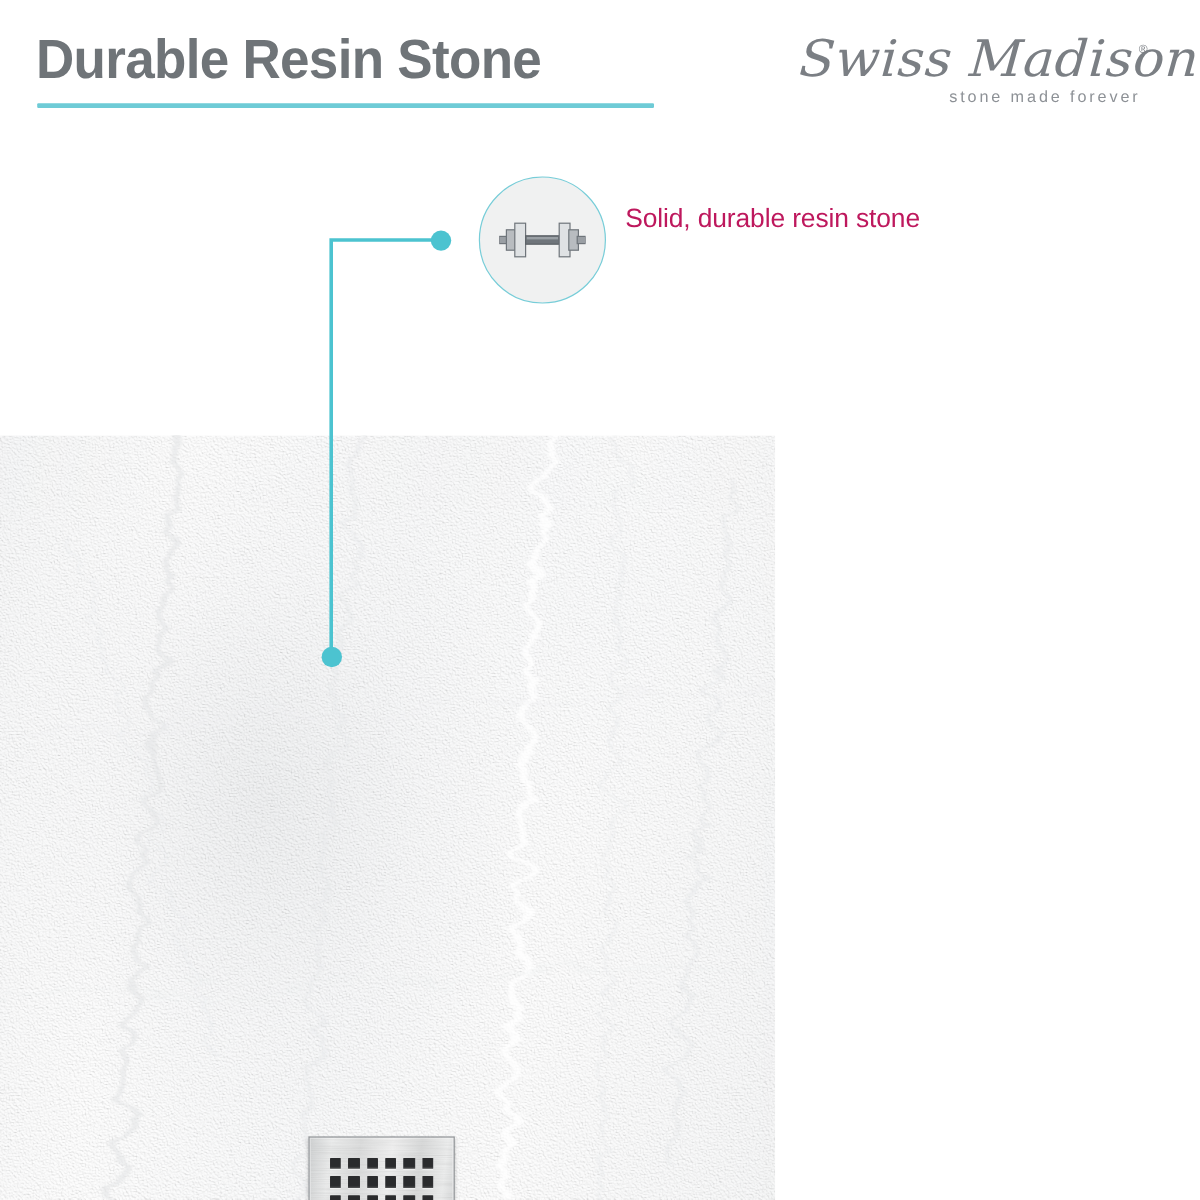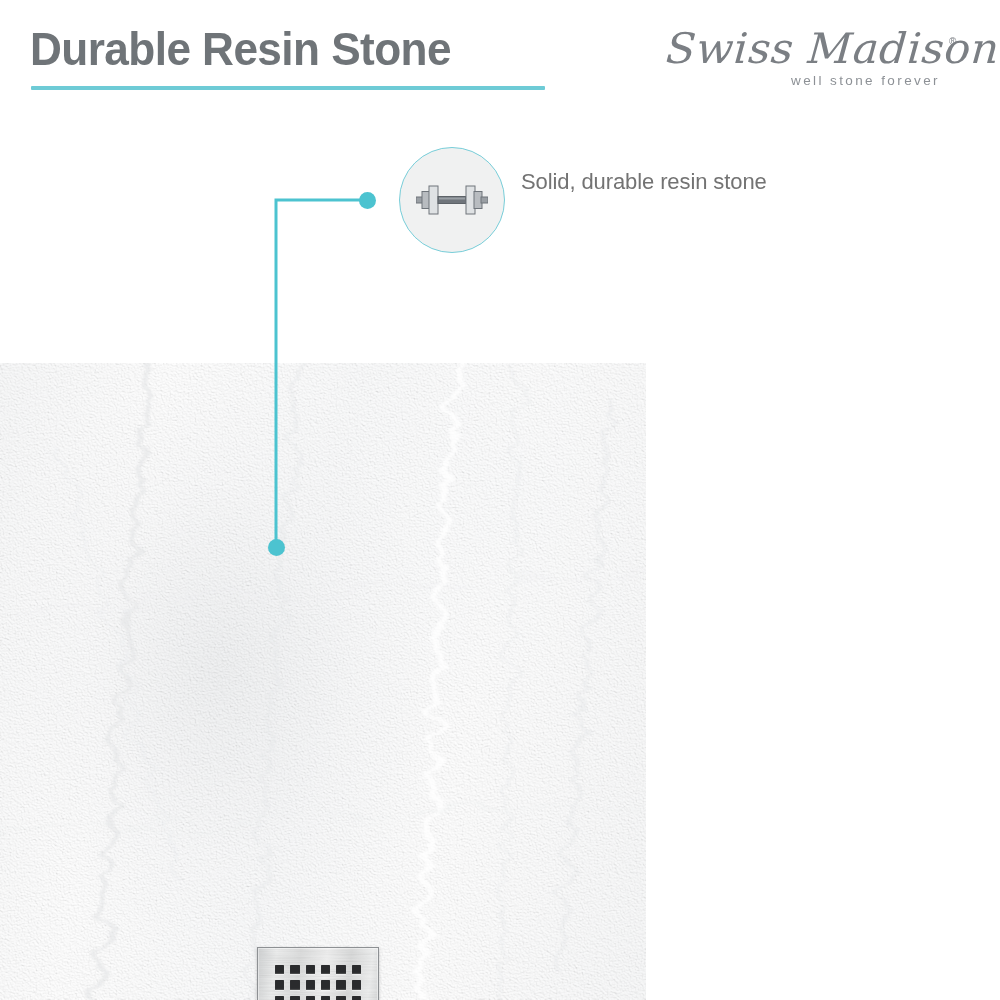--- a/index.html
+++ b/index.html
@@ -181,21 +181,21 @@
     transform: translate(-50%, -50%);
     width: 72px;
     height: 44px;
   }
   #callout-text {
     position: absolute;
     left: 521px;
     top: 167px;
     font-size: 22px;
     line-height: 30px;
-    color: #737373;
+    color: #be185d;
     white-space: nowrap;
     font-family: "Liberation Sans", sans-serif;
     letter-spacing: -0.1px;
   }
 
   
   #connector-line {
     position: absolute;
     left: 0; top: 0;
     width: 1000px;
@@ -217,21 +217,21 @@
 
 <div id="page">
 
   <div id="header">
     <div id="page-title">Durable Resin Stone</div>
     <div id="title-underline"></div>
 
     <div id="brand-logo">
       <div id="brand-name">Swiss Madison</div>
       <div id="brand-reg">®</div>
-      <div id="brand-tagline">well stone forever</div>
+      <div id="brand-tagline">stone made forever</div>
     </div>
   </div>
 
   <div id="product-photo">
     <div id="stone-surface"></div>
 
     <svg id="stone-grain" viewBox="0 0 646 637" preserveAspectRatio="none">
       <defs>
         <filter id="grainFilter" x="0" y="0" width="100%" height="100%">
           <feTurbulence type="fractalNoise" baseFrequency="0.85" numOctaves="4" seed="7" result="n"></feTurbulence>

